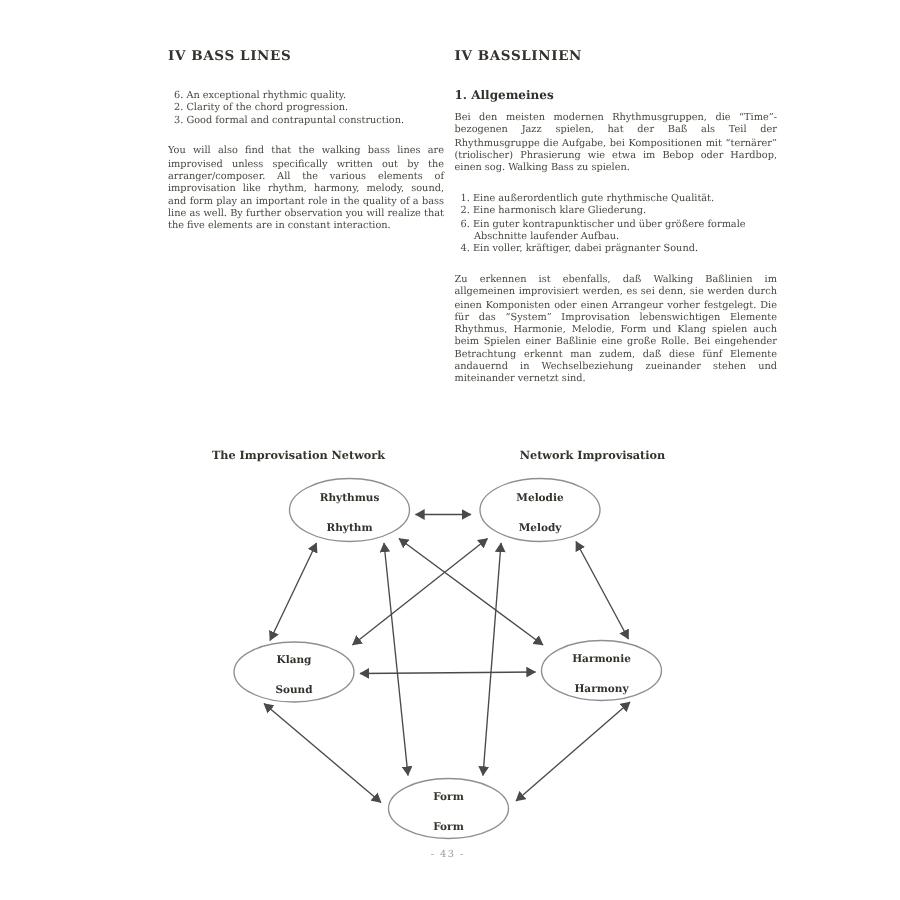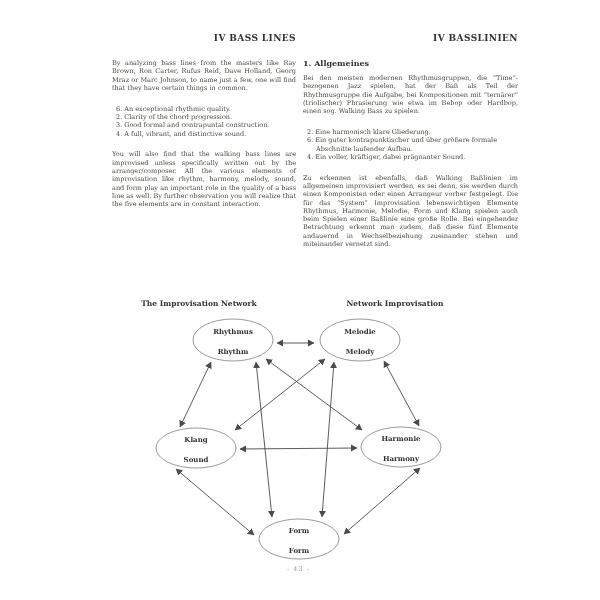--- a/index.html
+++ b/index.html
@@ -9,21 +9,21 @@
     --ellipse:#8f8f8f;
     --pagenum:#9a9a94;
   }
   *{box-sizing:border-box;margin:0;padding:0;}
   html,body{width:600px;height:600px;background:#ffffff;overflow:hidden;}
   body{font-family:"DejaVu Serif","Liberation Serif",serif;color:var(--text);}
   .page{position:relative;width:600px;height:600px;background:#fff;}
   .col{position:absolute;top:33px;font-size:6.5px;line-height:8.3px;text-align:justify;}
   .col-left{left:112px;width:184px;}
   .col-right{left:303px;width:215px;}
-  .col h1{font-size:9px;line-height:10px;font-weight:bold;text-align:right;
+  .col h1{font-size:9px;line-height:10px;font-weight:bold;text-align:left;
           color:var(--heading);letter-spacing:.4px;margin:0 0 16px;}
   .col h2{font-size:8px;line-height:9px;font-weight:bold;color:var(--heading);
           text-align:left;margin:0 0 6px;}
   .col p{margin:0 0 12.5px;}
   .col ol{list-style:none;margin:0 0 12.5px 4px;padding:0;}
   .col li{padding-left:9px;text-indent:-9px;text-align:left;}
   .diagram-title{position:absolute;top:299px;font-size:7.5px;font-weight:bold;
           color:var(--heading);text-align:center;}
   .diagram-title.left{left:109px;width:180px;}
   .diagram-title.right{left:305px;width:180px;}
@@ -35,35 +35,34 @@
   .page-number{position:absolute;top:565px;left:0;width:597px;text-align:center;
           font-size:6.5px;letter-spacing:1px;color:var(--pagenum);}
 </style>
 </head>
 <body>
 
 <div class="page">
 
   <div class="col col-left">
     <h1>IV BASS LINES</h1>
-    <p>By analyzing bass lines from the masters like Ray Brown, Ron Carter, Rufus Reid, Dave Holland, Georg Mraz or Marc Johnson, to name just a few, one will find that they have certain things in common.</p>
     <ol>
       <li>6. An exceptional rhythmic quality.</li>
       <li>2. Clarity of the chord progression.</li>
       <li>3. Good formal and contrapuntal construction.</li>
-      <li>4. A full, vibrant, and distinctive sound.</li>
     </ol>
     <p>You will also find that the walking bass lines are improvised unless specifically written out by the arranger/composer. All the various elements of improvisation like rhythm, harmony, melody, sound, and form play an important role in the quality of a bass line as well. By further observation you will realize that the five elements are in constant interaction.</p>
   </div>
 
   <div class="col col-right">
     <h1>IV BASSLINIEN</h1>
     <h2>1. Allgemeines</h2>
     <p>Bei den meisten modernen Rhythmusgruppen, die “Time”-bezogenen Jazz spielen, hat der Baß als Teil der Rhythmusgruppe die Aufgabe, bei Kompositionen mit “ternärer” (triolischer) Phrasierung wie etwa im Bebop oder Hardbop, einen sog. Walking Bass zu spielen.</p>
     <ol>
+      <li>1. Eine außerordentlich gute rhythmische Qualität.</li>
       <li>2. Eine harmonisch klare Gliederung.</li>
       <li>6. Ein guter kontrapunktischer und über größere formale Abschnitte laufender Aufbau.</li>
       <li>4. Ein voller, kräftiger, dabei prägnanter Sound.</li>
     </ol>
     <p>Zu erkennen ist ebenfalls, daß Walking Baßlinien im allgemeinen improvisiert werden, es sei denn, sie werden durch einen Komponisten oder einen Arrangeur vorher festgelegt. Die für das “System” Improvisation lebenswichtigen Elemente Rhythmus, Harmonie, Melodie, Form und Klang spielen auch beim Spielen einer Baßlinie eine große Rolle. Bei eingehender Betrachtung erkennt man zudem, daß diese fünf Elemente andauernd in Wechselbeziehung zueinander stehen und miteinander vernetzt sind.</p>
   </div>
 
   <div class="diagram-title right">Network Improvisation</div>
   <div class="diagram-title left">The Improvisation Network</div>
 

